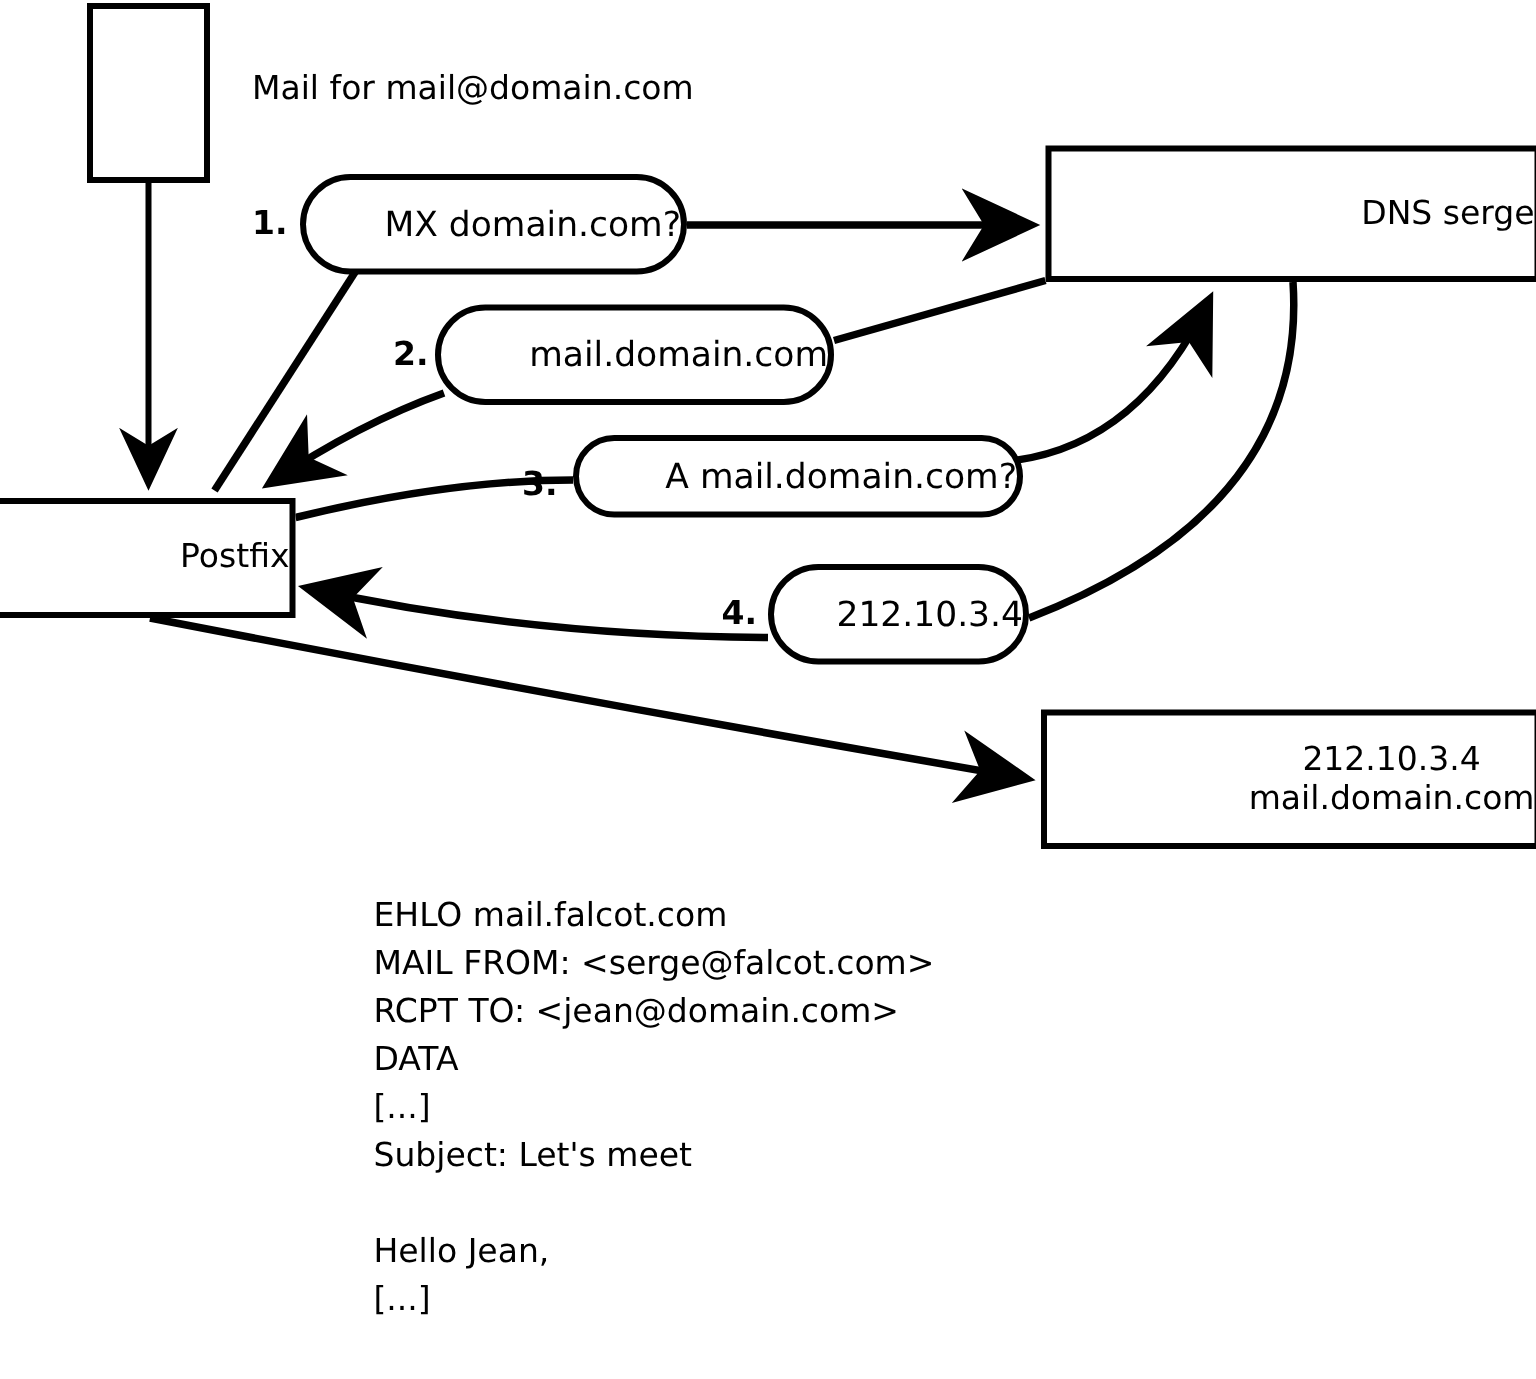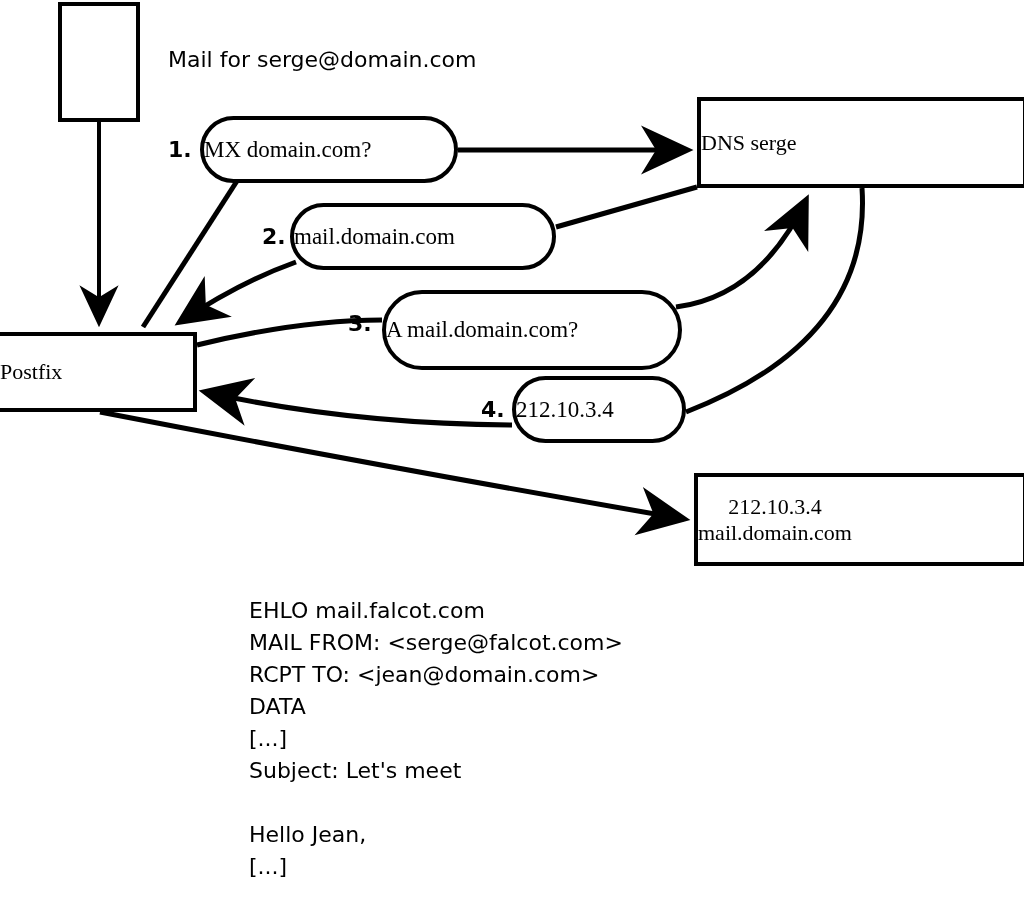--- a/index.html
+++ b/index.html
@@ -7,21 +7,21 @@
   body{
     width:1024px;height:919px;
     font-family:"DejaVu Sans","Liberation Sans",sans-serif;
     color:#000000;
     overflow:hidden;
   }
   #stage{position:relative;width:1024px;height:919px;background:#fff;}
   #wires{position:absolute;left:0;top:0;width:1024px;height:919px;}
 
   .node{position:absolute;box-sizing:border-box;background:#fff;
-        display:flex;align-items:center;justify-content:flex-start;text-align:center;font-family:Liberation Serif, serif;}
+        display:flex;align-items:center;justify-content:flex-end;text-align:center;}
   .rectnode{border:4px solid #000;}
   .bubble{border:4px solid #000;border-radius:999px;}
 
   .nodelabel{font-size:22px;line-height:1.15;white-space:pre-line;}
   .bubblelabel{font-size:23px;white-space:nowrap;}
 
   .steplabel{position:absolute;font-size:22px;font-weight:bold;}
 
   .headline{position:absolute;font-size:22px;white-space:nowrap;}
   .steptitle{position:absolute;font-size:22px;white-space:nowrap;}
@@ -82,31 +82,31 @@
   <div class="node bubble" style="left:200px;top:116px;width:258px;height:67px;">
     <span class="bubblelabel">MX domain.com?</span>
   </div>
   <div class="steplabel" style="left:168px;top:137px;">1.</div>
 
   <div class="node bubble" style="left:290px;top:203px;width:266px;height:67px;">
     <span class="bubblelabel">mail.domain.com</span>
   </div>
   <div class="steplabel" style="left:262px;top:224px;">2.</div>
 
-  <div class="node bubble" style="left:382px;top:290px;width:300px;height:80px;">
+  <div class="node bubble" style="left:382px;top:290px;width:300px;height:55px;">
     <span class="bubblelabel">A mail.domain.com?</span>
   </div>
   <div class="steplabel" style="left:348px;top:311px;">3.</div>
 
   <div class="node bubble" style="left:512px;top:376px;width:174px;height:67px;">
     <span class="bubblelabel">212.10.3.4</span>
   </div>
   <div class="steplabel" style="left:481px;top:397px;">4.</div>
 
-  <div class="headline" style="left:168px;top:47px;">Mail for serge@domain.com</div>
+  <div class="headline" style="left:168px;top:47px;">Mail for mail@domain.com</div>
 
 
   <div class="transcript" style="left:249px;top:595px;">EHLO mail.falcot.com
 MAIL FROM: &lt;serge@falcot.com&gt;
 RCPT TO: &lt;jean@domain.com&gt;
 DATA
 [...]
 Subject: Let's meet
 
 Hello Jean,

